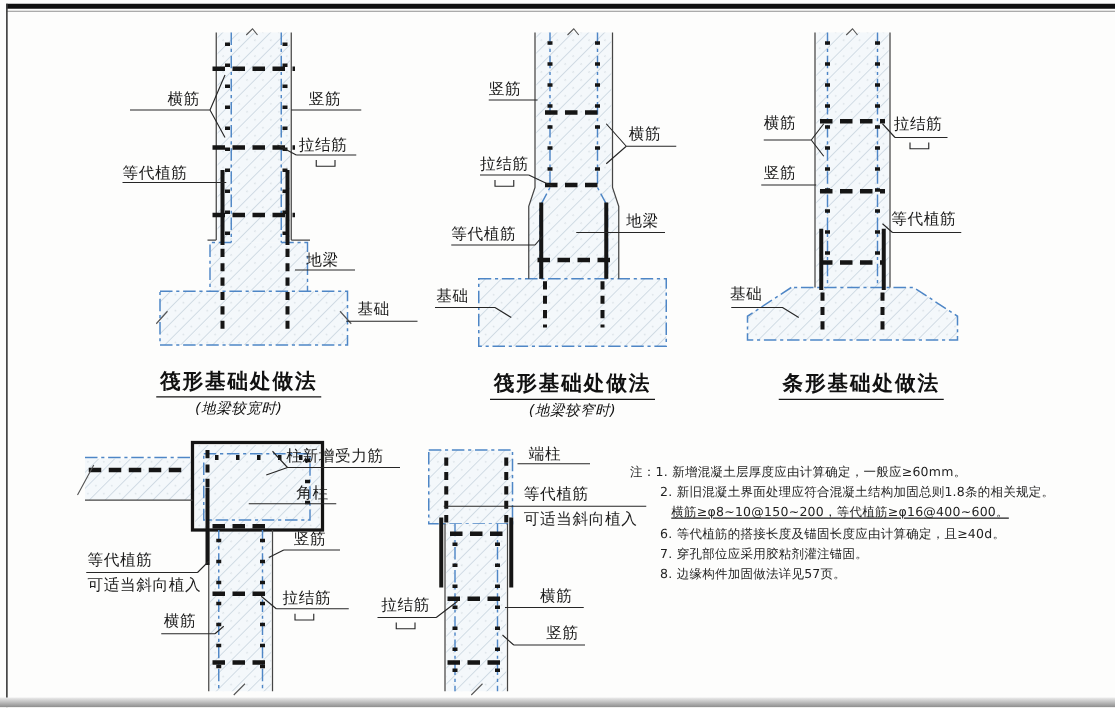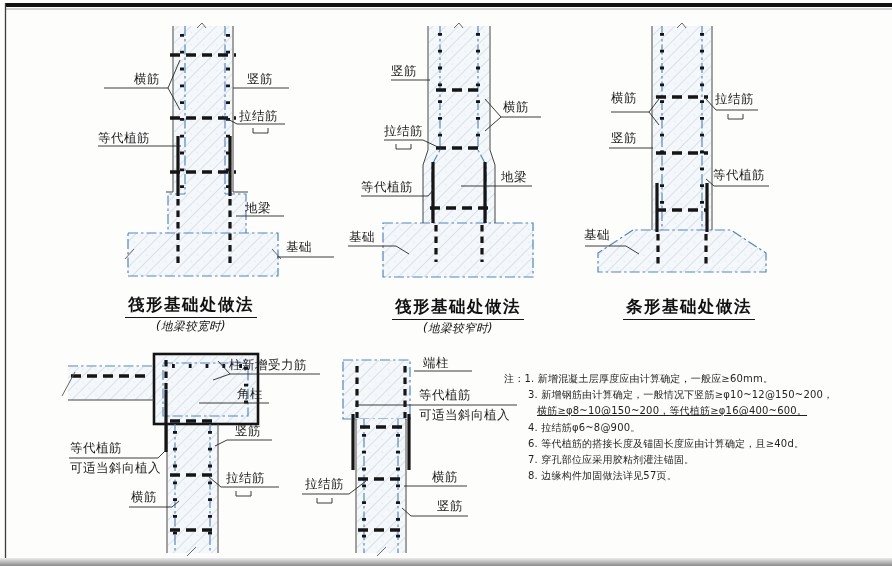--- a/index.html
+++ b/index.html
@@ -164,22 +164,21 @@
 
   <span class="lbl" style="left:423px;top:355px">端柱</span>
   <span class="lbl" style="left:419px;top:387px">等代植筋</span>
   <span class="lbl" style="left:419px;top:407px">可适当斜向植入</span>
   <span class="lbl" style="left:305px;top:476px">拉结筋</span>
   <span class="lbl" style="left:432px;top:469px">横筋</span>
   <span class="lbl" style="left:437px;top:498px">竖筋</span>
 
   <div class="notes">
     <div class="row"><span>注：</span><span>1. 新增混凝土层厚度应由计算确定，一般应≥60mm。</span></div>
-    <div class="row ind">3. 新增钢筋由计算确定，一般情况下竖筋≥φ10~12@150~200，</div>
+    <div class="row ind">2. 新旧混凝土界面处理应符合混凝土结构加固总则1.8条的相关规定。</div>
     <div class="row ind2">横筋≥φ8~10@150~200，等代植筋≥φ16@400~600。</div>
-    <div class="row ind">4. 拉结筋φ6~8@900。</div>
     <div class="row ind">6. 等代植筋的搭接长度及锚固长度应由计算确定，且≥40d。</div>
     <div class="row ind">7. 穿孔部位应采用胶粘剂灌注锚固。</div>
     <div class="row ind">8. 边缘构件加固做法详见57页。</div>
   </div>
 
   <div class="bottom-strip"></div>
 </div>
 
 </body></html>

